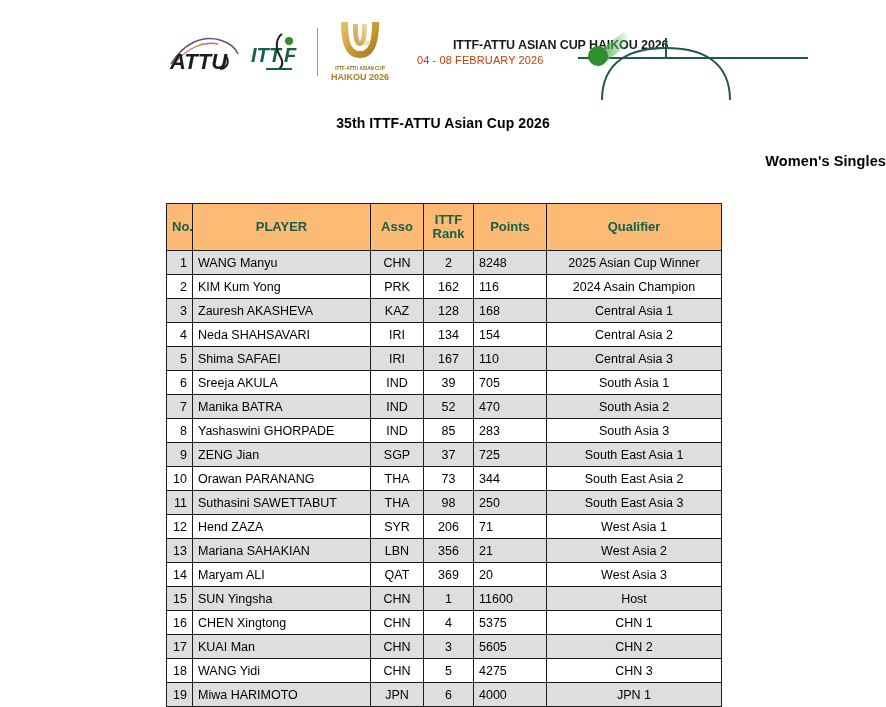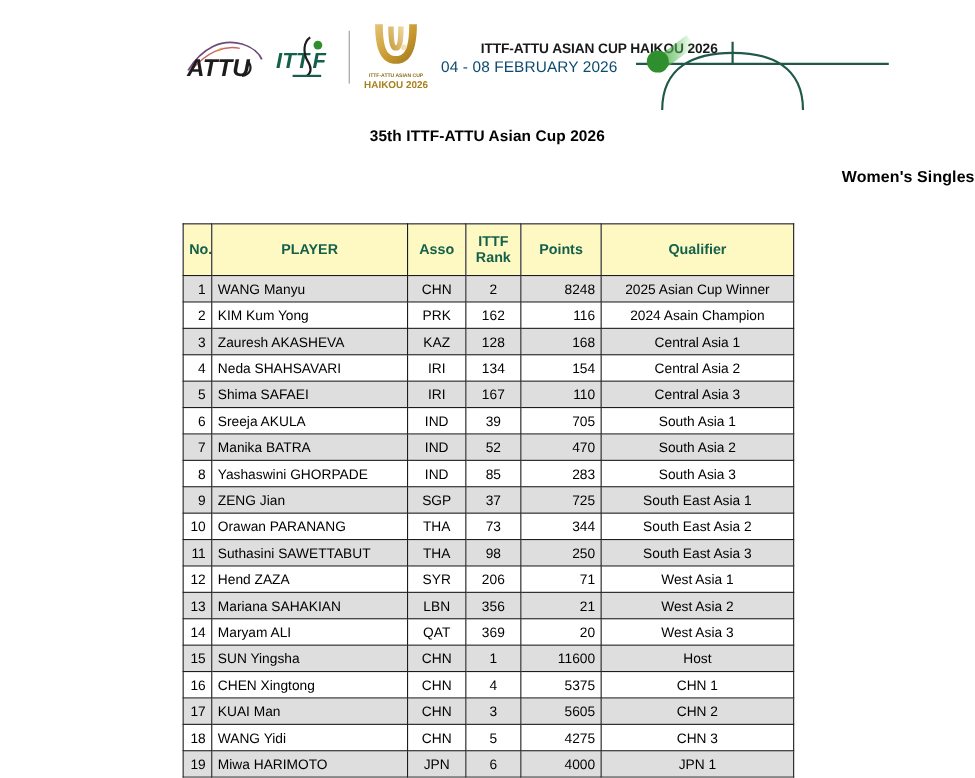--- a/index.html
+++ b/index.html
@@ -54,40 +54,40 @@
     width: 1px;
     height: 48px;
     background: #9a9a9a;
     margin: 0 11px 0 1px;
   }
 
   
   .event-mark {
     width: 62px;
     height: 68px;
-    margin-right: 10px;
+    margin-right: 26px;
     position: relative;
   }
   .event-mark svg { display: block; }
 
   .event-text {
     line-height: 1.28;
     padding-top: 1px;
   }
   .event-title {
     font-size: 12.5px;
     font-weight: bold;
     letter-spacing: -0.1px;
     color: #1a1a1a;
     white-space: nowrap;
     padding-left: 36px;
   }
   .event-dates, .event-place {
-    font-size: 14px;
-    color: #0c4a6e;
+    font-size: 11px;
+    color: #c2410c;
     letter-spacing: 0.1px;
     white-space: nowrap;
   }
 
   
   .net-graphic {
     position: absolute;
     left: 578px;
     top: 18px;
     width: 300px;
@@ -136,21 +136,21 @@
   table.rank-table th,
   table.rank-table td {
     border: 1px solid #1c1c1c;
     padding: 0 5px;
     height: 24px;
     box-sizing: border-box;
     overflow: hidden;
     white-space: nowrap;
   }
   table.rank-table thead th {
-    background: #fef9c3;
+    background: #fdba74;
     color: #15604b;
     font-weight: bold;
     height: 47px;
     font-size: 13px;
     text-align: center;
     line-height: 1.08;
     vertical-align: middle;
   }
   th.col-player { text-align: left; padding-left: 7px; }
 
@@ -162,21 +162,21 @@
   col.c-points { width: 73px; }
   col.c-qual   { width: 175px; }
 
   tbody tr.shade td { background: #dedede; }
   tbody tr.plain td { background: #ffffff; }
 
   td.cell-no     { text-align: right;  padding-right: 4px; }
   td.cell-player { text-align: left;   padding-left: 5px; }
   td.cell-asso   { text-align: center; }
   td.cell-rank   { text-align: center; }
-  td.cell-points { text-align: right; margin-top: 18px; }
+  td.cell-points { text-align: left; margin-top: 18px; }
   td.cell-qual   { text-align: center; }
 </style>
 </head>
 <body>
 
 <div class="header-band">
 
   <div class="header-logos">
 
     <div class="attu-logo">

